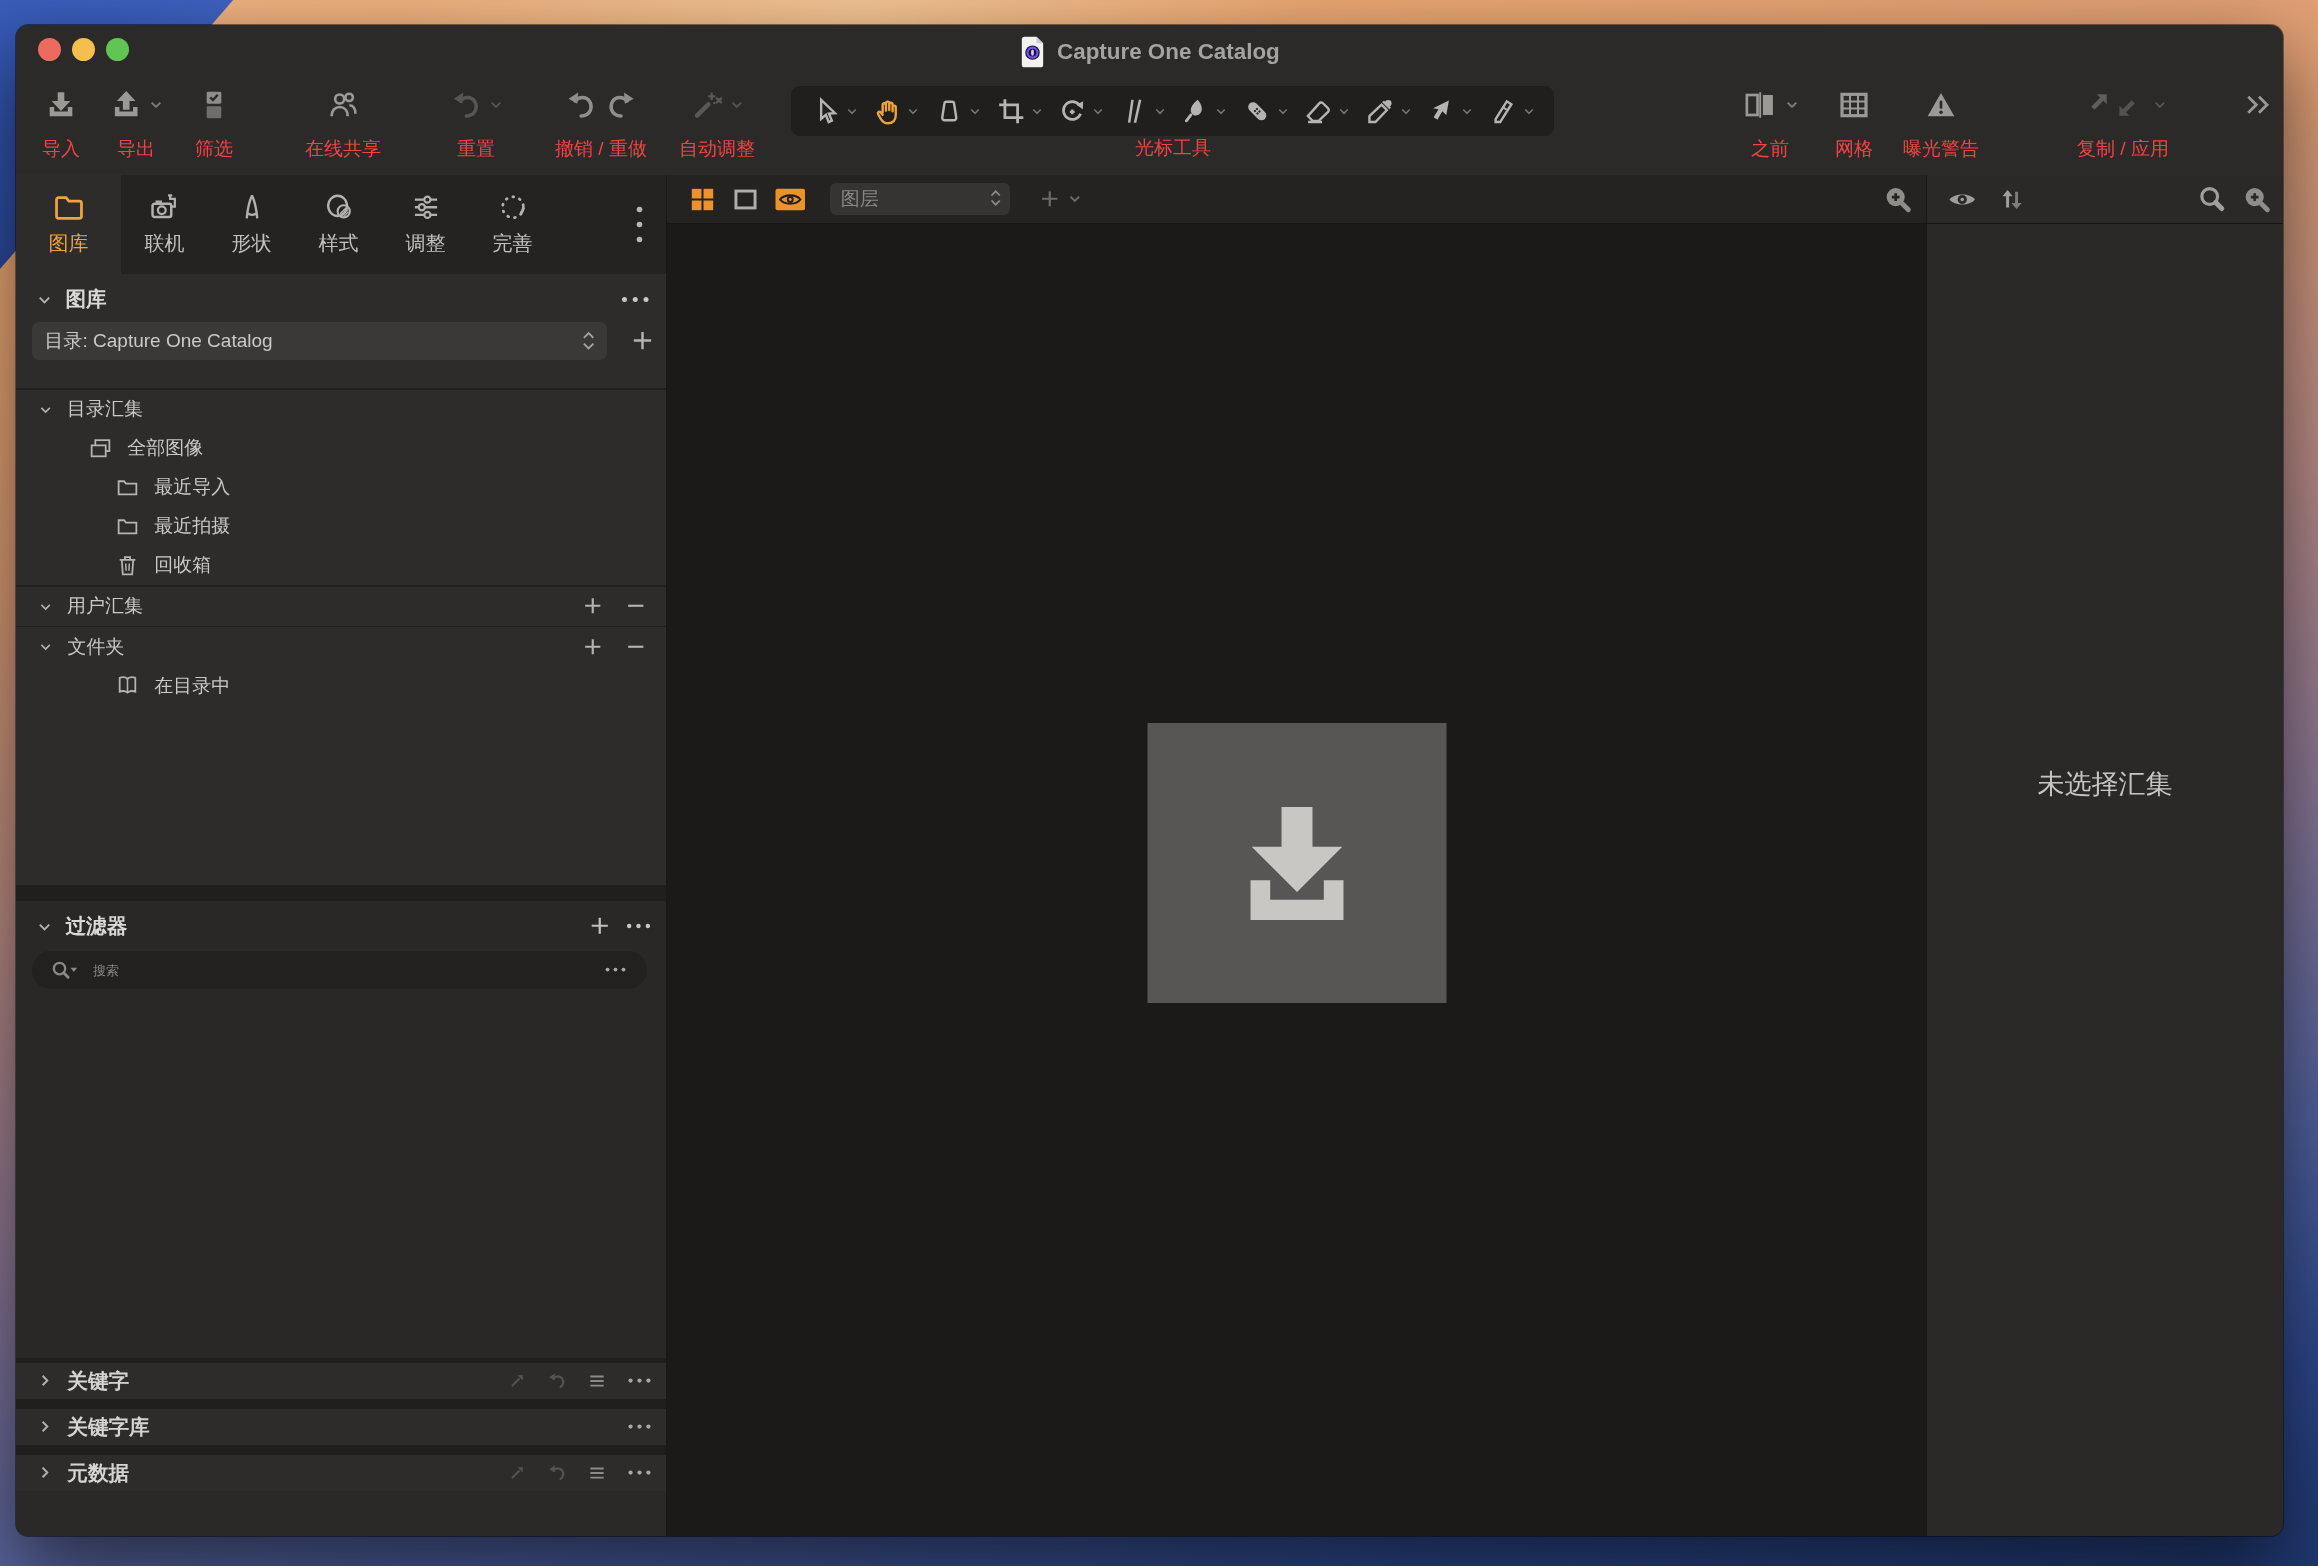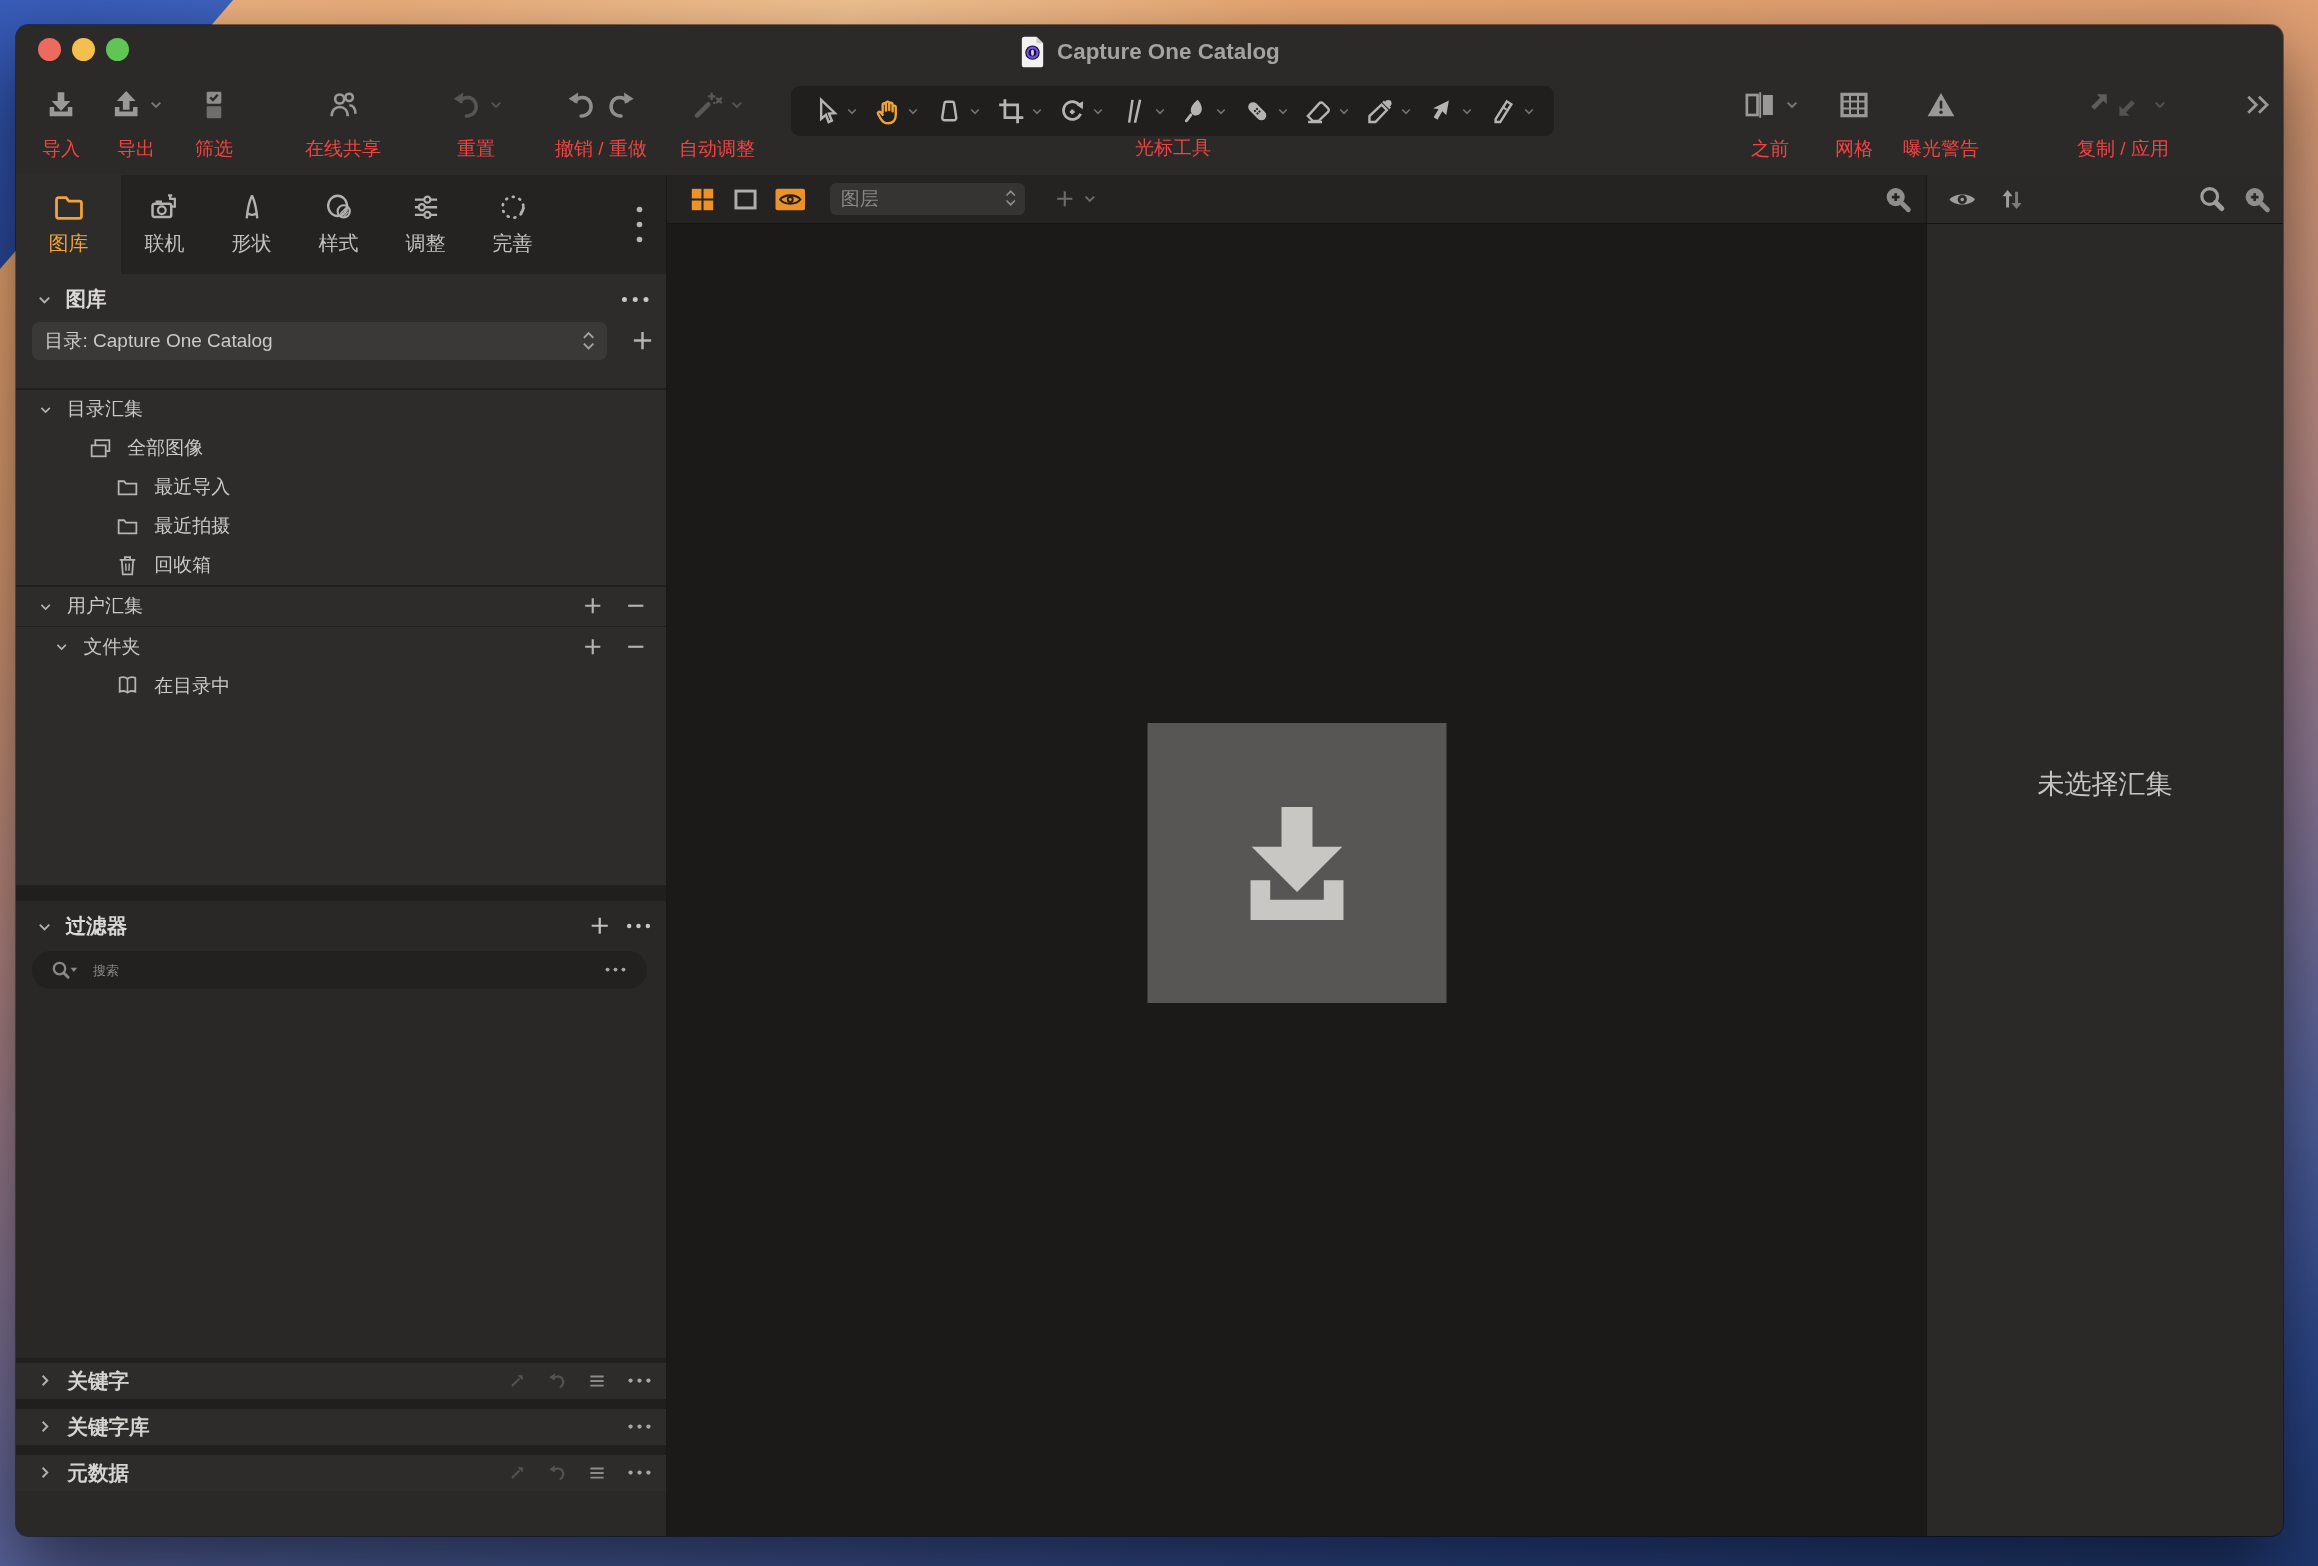--- a/index.html
+++ b/index.html
@@ -89,21 +89,21 @@
   }
   .searchbox input::placeholder { color:#8b8986; }
   .brow { height:36px; background:#2d2c2a; display:flex; align-items:center; gap:14.3px; font-size:20.6px; font-weight:bold; color:#d6d4d1; padding-left:20px; position:relative; }
   .brow .rctrl { position:absolute; right:14.3px; display:flex; gap:20px; align-items:center; }
   .gap2 { height:10px; background:#201f1d; }
   .sfill { height:47px; background:#2a2927; }
   .gap3 { height:4.5px; background:#201f1d; }
   
   .vtoolbar { position:absolute; left:0; top:0; width:100%; height:49px; background:#242322; border-bottom:1.8px solid #151413; display:flex; align-items:center; padding-left:21.5px; gap:16px; }
   .layersel {
-    width:195px; height:32px; background:#353432; border-radius:6.3px; margin-left:9px;
+    width:180px; height:32px; background:#353432; border-radius:6.3px; margin-left:9px;
     display:flex; align-items:center; padding:0 10.8px; font-size:19px; color:#8a8885; position:relative;
   }
   .layersel .stepper { position:absolute; right:7.2px; top:5.4px; }
   .vloupe { position:absolute; right:14.3px; top:10px; }
   .vcontent { position:absolute; left:0; top:51px; width:100%; height:1311px; }
   .droptile {
     position:absolute; left:50%; transform:translateX(-50%); top:497px;
     width:299px; height:280px; background:#575654;
     display:flex; align-items:center; justify-content:center;
   }
@@ -535,21 +535,21 @@
             <span class="rctrl">
               <svg width="21.5" height="21.5" viewBox="0 0 24 24">
                   <path d="M12 3.5 v17 M3.5 12 h17" stroke="#b4b2af" stroke-width="2.4"></path>
                 </svg>
               <svg width="21.5" height="21.5" viewBox="0 0 24 24">
                   <path d="M3.5 12 h17" stroke="#b4b2af" stroke-width="2.4"></path>
                 </svg>
             </span>
           </div>
           <div class="hr"></div>
-          <div class="trow" style="padding-left:38px">
+          <div class="trow" style="padding-left:22px">
             <svg width="15.2" height="15.2" viewBox="0 0 18 18">
                 <polyline points="4,7 9,12 14,7" fill="none" stroke="#b4b2af" stroke-width="2"></polyline>
               </svg>
             <span class="tl">文件夹</span>
             <span class="rctrl">
               <svg width="21.5" height="21.5" viewBox="0 0 24 24">
                   <path d="M12 3.5 v17 M3.5 12 h17" stroke="#b4b2af" stroke-width="2.4"></path>
                 </svg>
               <svg width="21.5" height="21.5" viewBox="0 0 24 24">
                   <path d="M3.5 12 h17" stroke="#b4b2af" stroke-width="2.4"></path>

